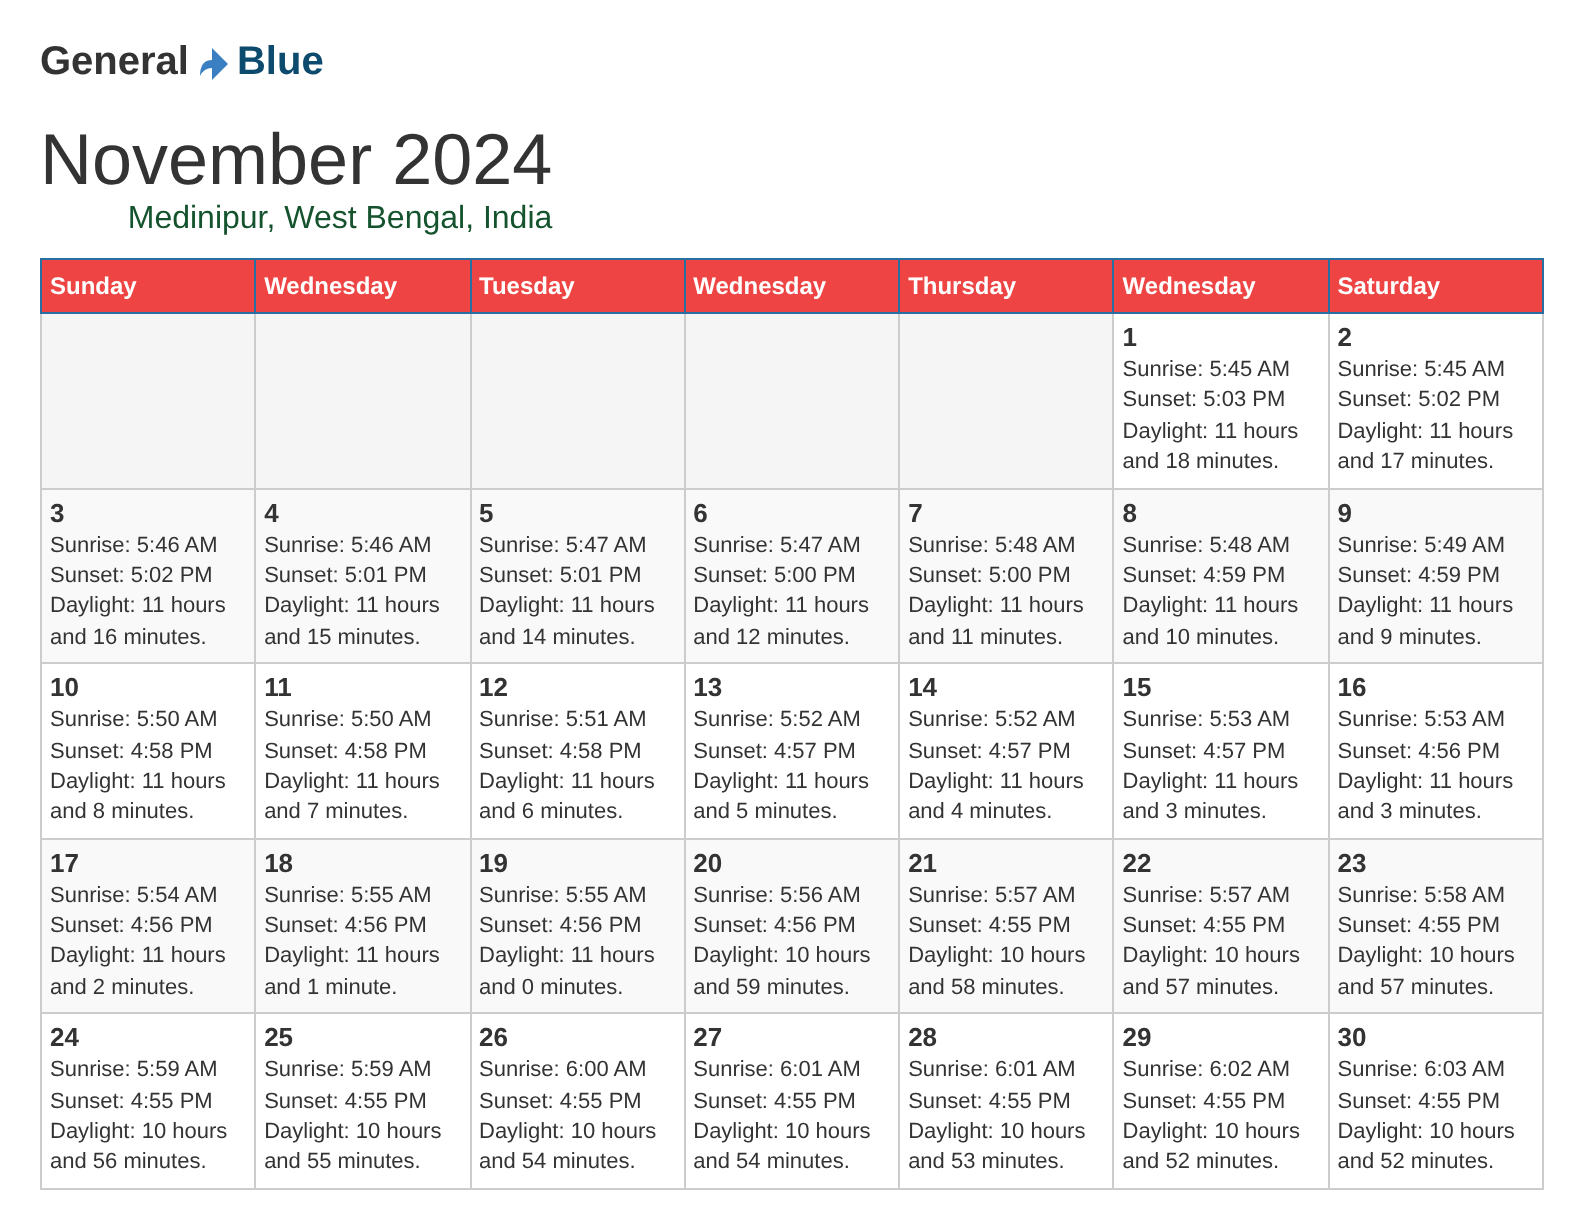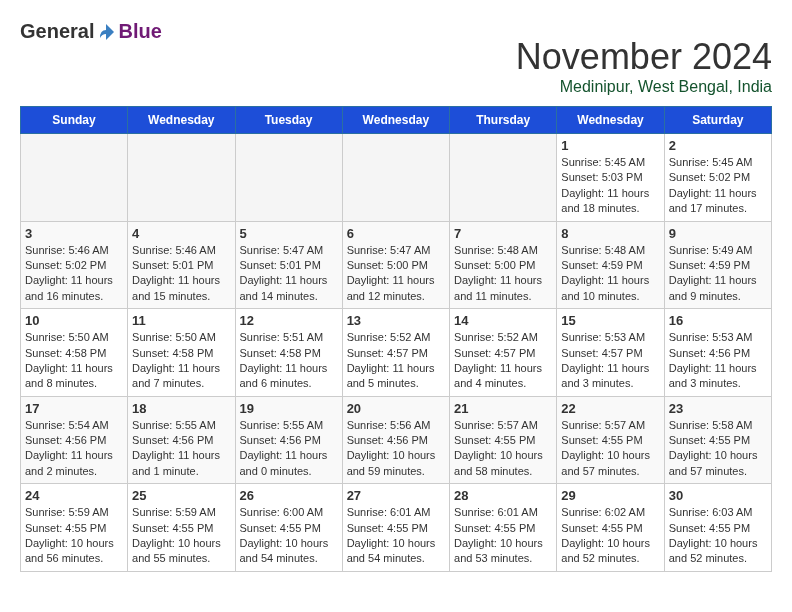--- a/index.html
+++ b/index.html
@@ -8,35 +8,36 @@
       background: #fff;
       width: 792px;
       min-height: 612px;
       padding: 20px;
     }
     .header {
       display: flex;
       justify-content: space-between;
       align-items: flex-start;
       margin-bottom: 10px;
+      flex-direction: column;
     }
     .logo {
       display: flex;
       flex-direction: column;
       align-items: flex-start;
     }
     .logo-text {
       display: flex;
       align-items: center;
       font-size: 20px;
       font-weight: bold;
       color: #333;
     }
     .logo-general { color: #333; }
-    .logo-blue { color: #701a75; }
+    .logo-blue { color: #0c4a6e; }
     .logo-icon {
       width: 20px;
       height: 20px;
       margin: 0 2px;
     }
     .title-block {
       text-align: right;
     }
     .month-title {
       font-size: 36px;
@@ -47,24 +48,24 @@
     .location {
       font-size: 16px;
       color: #14532d;
     }
     .calendar {
       width: 100%;
       border-collapse: collapse;
       font-size: 11px;
     }
     .calendar th {
-      background-color: #1d4ed8;
+      background-color: #ef4444;
       color: #fff;
       padding: 6px 4px;
-      text-align: center;
+      text-align: left;
       font-size: 12px;
       border: 1px solid #2a6fa1;
     }
     .calendar td {
       border: 1px solid #ccc;
       vertical-align: top;
       padding: 4px;
       width: 108px;
       min-height: 80px;
       background: #fff;

